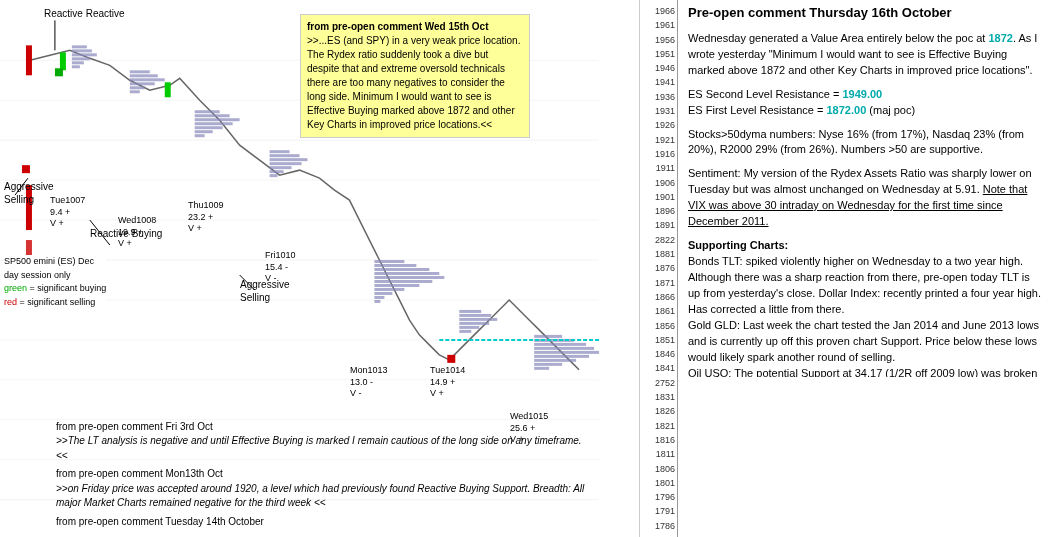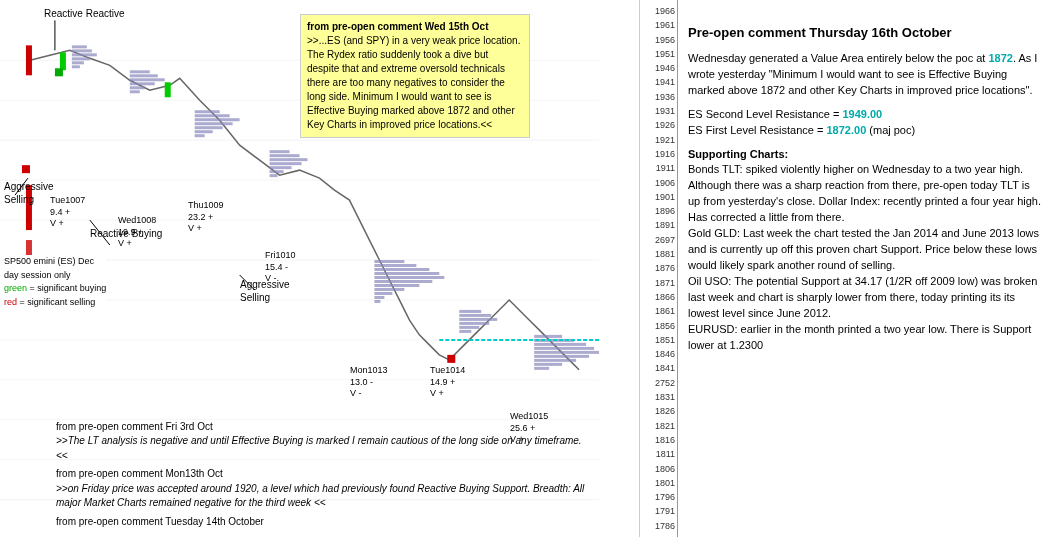--- a/index.html
+++ b/index.html
@@ -38,21 +38,21 @@
       flex-direction: column;
       justify-content: space-between;
       padding: 4px 2px;
       font-size: 9px;
       color: #333;
     }
 
     .comment-panel {
       width: 375px;
       height: 377px;
-      padding: 24px 10px;
+      padding: 4px 10px;
       overflow-y: auto;
       font-size: 11px;
       line-height: 1.45;
     }
 
     .comment-panel h2 {
       font-size: 13px;
       font-weight: bold;
       margin-bottom: 8px;
       color: #000;
@@ -300,21 +300,21 @@
     <div class="price-label-item">1936</div>
     <div class="price-label-item">1931</div>
     <div class="price-label-item">1926</div>
     <div class="price-label-item">1921</div>
     <div class="price-label-item">1916</div>
     <div class="price-label-item">1911</div>
     <div class="price-label-item">1906</div>
     <div class="price-label-item">1901</div>
     <div class="price-label-item">1896</div>
     <div class="price-label-item">1891</div>
-    <div class="price-label-item">2697</div>
+    <div class="price-label-item">2822</div>
     <div class="price-label-item">1881</div>
     <div class="price-label-item">1876</div>
     <div class="price-label-item">1871</div>
     <div class="price-label-item">1866</div>
     <div class="price-label-item">1861</div>
     <div class="price-label-item">1856</div>
     <div class="price-label-item">1851</div>
     <div class="price-label-item">1846</div>
     <div class="price-label-item">1841</div>
     <div class="price-label-item">2752</div>
@@ -335,21 +335,27 @@
 
     <p>
       Wednesday generated a Value Area entirely below the poc at <span class="cyan">1872</span>.  As I wrote yesterday "Minimum I would want to see is Effective Buying marked above 1872 and other Key Charts in improved price locations".
     </p>
 
     <p>
       ES Second Level Resistance = <span class="cyan">1949.00</span><br>
       ES First Level Resistance = <span class="cyan">1872.00</span> (maj poc)
     </p>
 
-
+    <p>
+      Stocks&gt;50dyma numbers: Nyse 16% (from 17%), Nasdaq 23% (from 20%), R2000 29% (from 26%). Numbers &gt;50 are supportive.
+    </p>
+
+    <p>
+      Sentiment: My version of the Rydex Assets Ratio was sharply lower on Tuesday but was almost unchanged on Wednesday at 5.91.  <span class="underline">Note that VIX was above 30 intraday on Wednesday for the first time since December 2011.</span>
+    </p>
 
     <p>
       <strong>Supporting Charts:</strong><br>
       Bonds TLT: spiked violently higher on Wednesday to a two year high.  Although there was a sharp reaction from there, pre-open today TLT is up from yesterday's close. Dollar Index: recently printed a four year high. Has corrected a little from there.<br>
       Gold GLD: Last week the chart tested the Jan 2014 and June 2013 lows and is currently up off this proven chart Support.  Price below these lows would likely spark another round of selling.<br>
       Oil USO: The potential Support at 34.17 (1/2R off 2009 low) was broken last week and chart is sharply lower from there, today printing its its lowest level since June 2012.<br>
       EURUSD: earlier in the month printed a two year low. There is Support lower at 1.2300
     </p>
   </div>
 </div>

